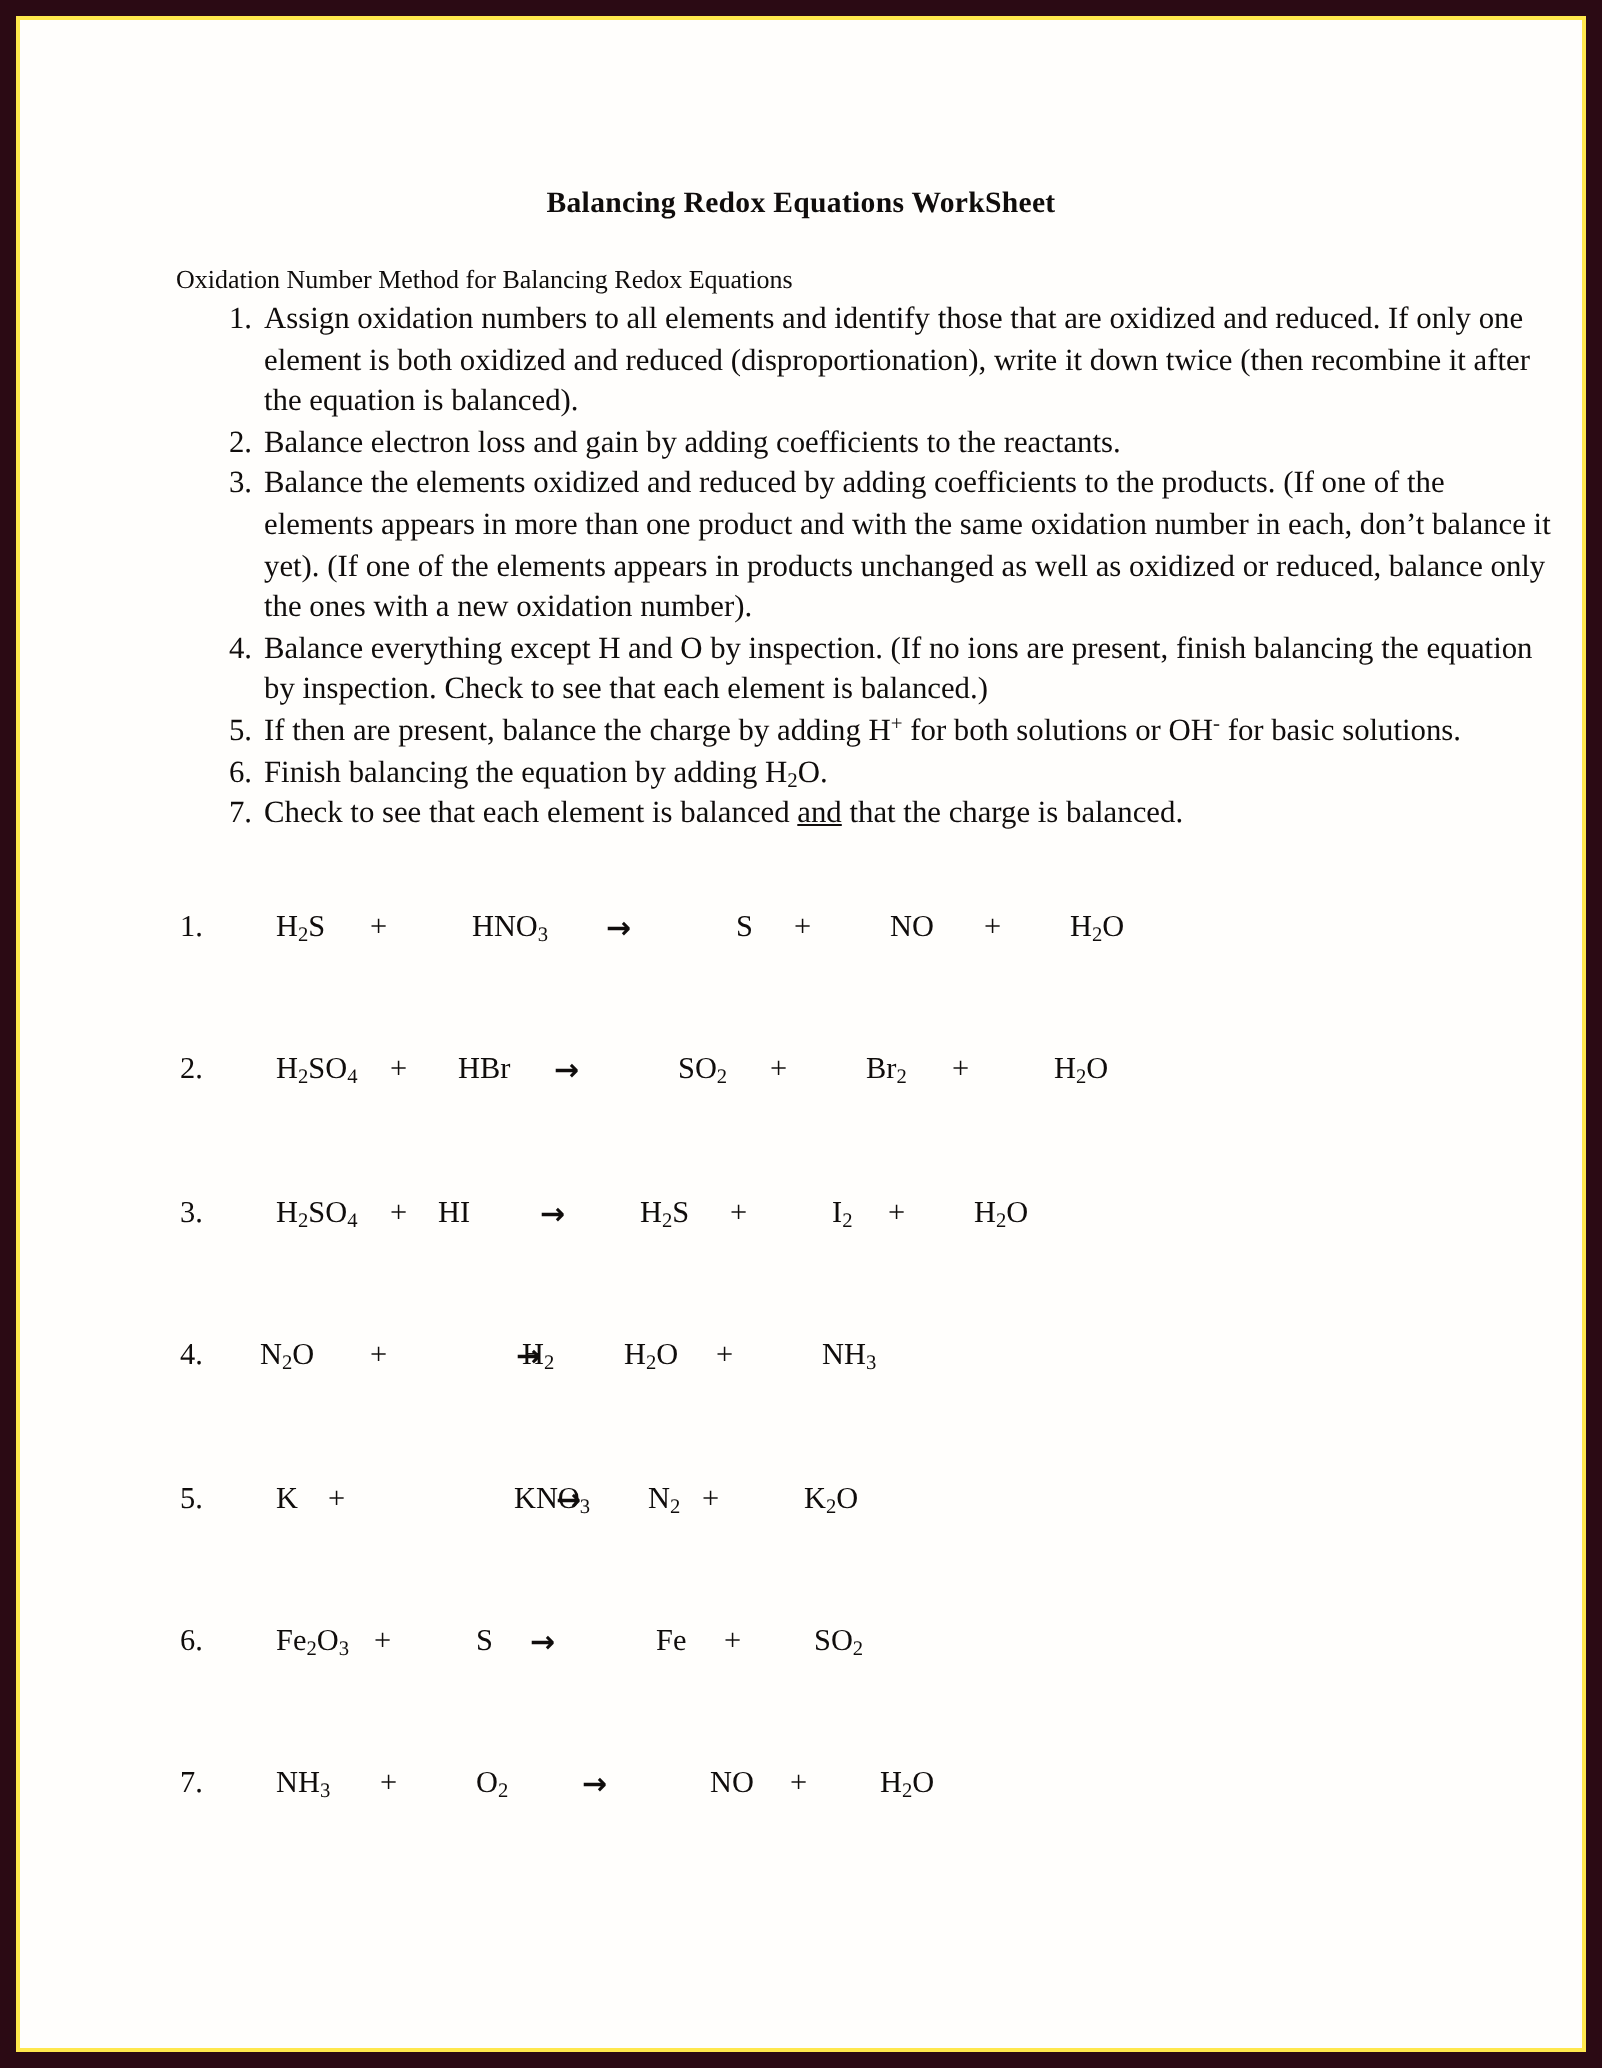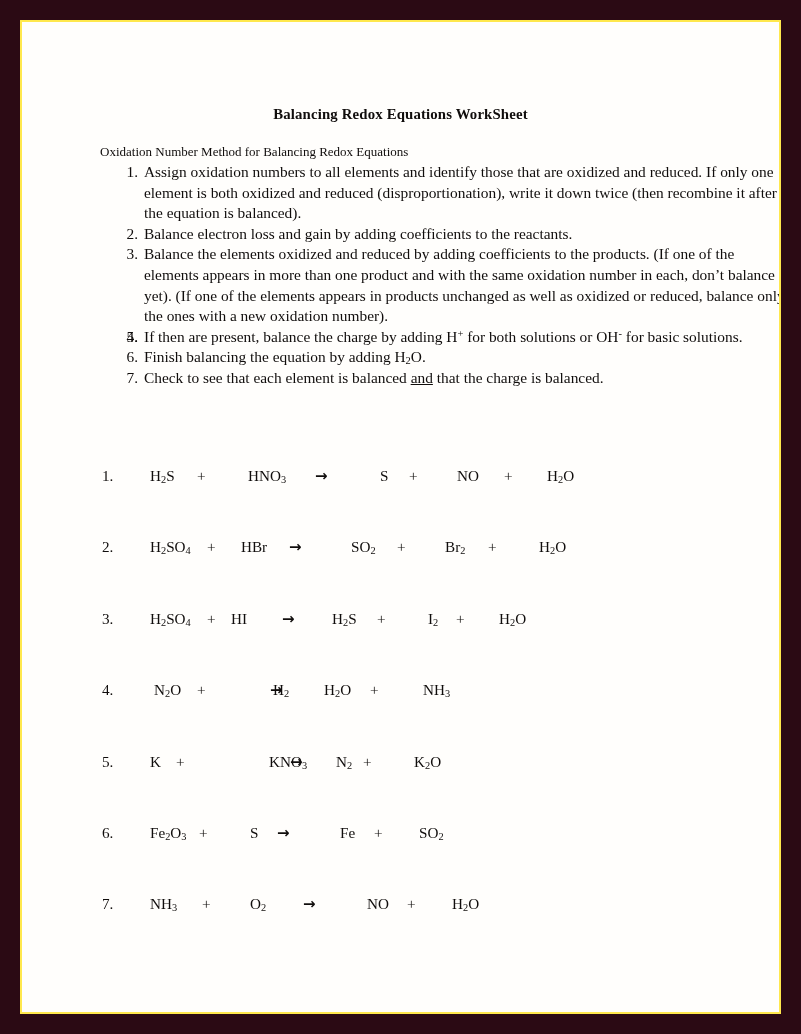--- a/index.html
+++ b/index.html
@@ -15,21 +15,21 @@
     overflow: hidden;
   }
 
   
   .frame-outer {
     position: absolute;
     left: 0; top: 0;
     width: 801px; height: 1034px;
     background: #2b0a14;
     box-sizing: border-box;
-    padding: 20px;
+    padding: 8px;
   }
   .frame-yellow {
     width: 100%;
     height: 100%;
     box-sizing: border-box;
     border: 2px solid #ffe84d;
     background: #ffe84d;
     padding: 0;
   }
   .page {
@@ -155,21 +155,21 @@
       <div class="doc">
 
         <div class="title">Balancing Redox Equations WorkSheet</div>
 
         <div class="intro">Oxidation Number Method for Balancing Redox Equations</div>
 
         <ol class="method" id="method-list">
             <li><span class="num">1.</span><span>Assign oxidation numbers to all elements and identify those that are oxidized and reduced.  If only one element is both oxidized and reduced (disproportionation), write it down twice (then recombine it after the equation is balanced).</span></li>
             <li><span class="num">2.</span><span>Balance electron loss and gain by adding coefficients to the reactants.</span></li>
             <li><span class="num">3.</span><span>Balance the elements oxidized and reduced by adding coefficients to the products.  (If one of the elements appears in more than one product and with the same oxidation number in each, don’t balance it yet).  (If one of the elements appears in products unchanged as well as oxidized or reduced, balance only the ones with a new oxidation number).</span></li>
-            <li><span class="num">4.</span></li>
+            <li><span class="num">4.</span><span>Balance everything except H and O by inspection.  (If no ions are present, finish balancing the equation by inspection.  Check to see that each element is balanced.)</span></li>
             <li><span class="num">5.</span><span><span>If then are present, balance the charge by adding H</span><sup class="chg">+</sup><span> for both solutions or OH</span><sup class="chg">-</sup><span> for basic solutions.</span></span></li>
             <li><span class="num">6.</span><span><span>Finish balancing the equation by adding H</span><sub class="sb">2</sub><span>O.</span></span></li>
             <li><span class="num">7.</span><span><span>Check to see that each element is balanced </span><u class="ul">and</u><span> that the charge is balanced.</span></span></li>
           </ol>
 
 
         <div class="equations" id="equations-list">
             <div class="eq">
               <span class="eq-num">1.</span>
               <span class="eq-body" style="left: 128px;"><span>H</span><sub class="sb">2</sub><span>S</span></span>
@@ -201,21 +201,21 @@
               <span class="eq-body" style="left: 209px;"><span>HI</span></span>
               <span class="eq-body" style="left: 260px;"><span class="arrow">→</span></span>
               <span class="eq-body" style="left: 310px;"><span>H</span><sub class="sb">2</sub><span>S</span></span>
               <span class="eq-body" style="left: 355px;">+</span>
               <span class="eq-body" style="left: 406px;"><span>I</span><sub class="sb">2</sub></span>
               <span class="eq-body" style="left: 434px;">+</span>
               <span class="eq-body" style="left: 477px;"><span>H</span><sub class="sb">2</sub><span>O</span></span>
             </div>
             <div class="eq">
               <span class="eq-num">4.</span>
-              <span class="eq-body" style="left: 132px;"><span>N</span><sub class="sb">2</sub><span>O</span></span>
+              <span class="eq-body" style="left: 120px;"><span>N</span><sub class="sb">2</sub><span>O</span></span>
               <span class="eq-body" style="left: 175px;">+</span>
               <span class="eq-body" style="left: 219px; margin-left: 32px;"><span>H</span><sub class="sb">2</sub></span>
               <span class="eq-body" style="left: 248px;"><span class="arrow">→</span></span>
               <span class="eq-body" style="left: 302px;"><span>H</span><sub class="sb">2</sub><span>O</span></span>
               <span class="eq-body" style="left: 348px;">+</span>
               <span class="eq-body" style="left: 401px;"><span>NH</span><sub class="sb">3</sub></span>
             </div>
             <div class="eq">
               <span class="eq-num">5.</span>
               <span class="eq-body" style="left: 128px;"><span>K</span></span>

